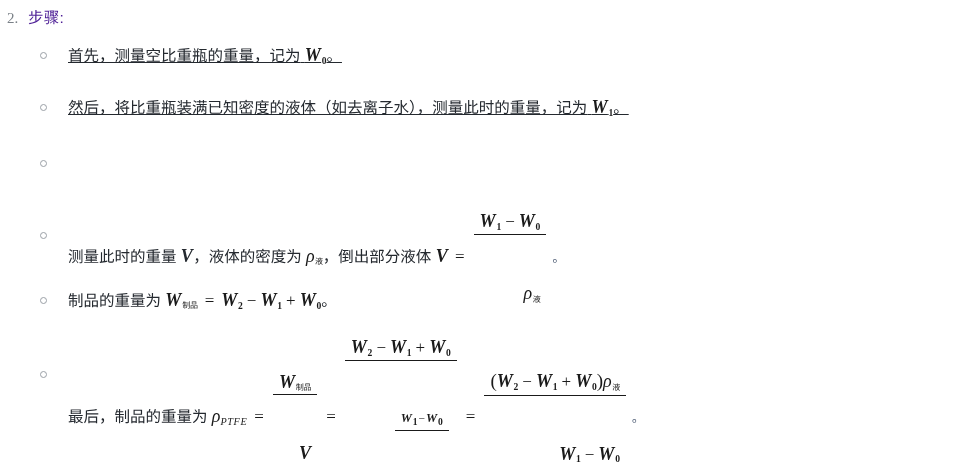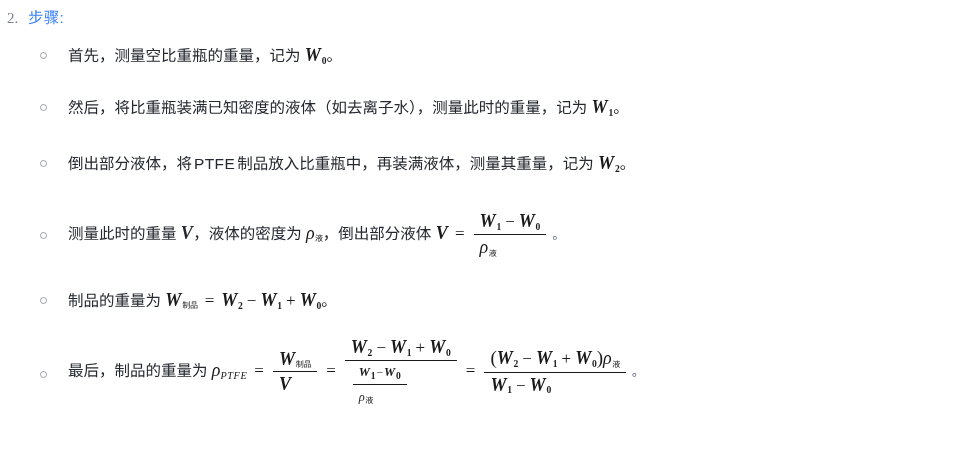--- a/index.html
+++ b/index.html
@@ -35,21 +35,21 @@
   .ol-marker {
     position: absolute;
     left: 7px;
     top: 0;
     color: #7a8087;
     font-size: 15px;
     line-height: 24px;
     font-family: "Liberation Serif", "DejaVu Serif", serif;
   }
   .ol-text {
-    color: #3b82f6;
+    color: #4c1d95;
     font-size: 15.5px;
     letter-spacing: 0.2px;
   }
 
   
   .ul {
     list-style: none;
     margin: 0;
     padding: 0;
   }
@@ -68,22 +68,22 @@
     border-radius: 50%;
     background: transparent;
     box-sizing: border-box;
   }
   .li-body {
     display: block;
     white-space: nowrap;
   }
 
   
-  .r1 { height: 54px; }
-  .r2 { height: 57px; }
+  .r1 { height: 54px; text-decoration: underline; }
+  .r2 { height: 57px; text-decoration: underline; }
   .r3 { height: 63px; }
   .r4 { height: 74px; }
   .r5 { height: 52px; }
   .r6 { height: 96px; }
 
   .r1 .li-bullet { top: 22px; }
   .r2 .li-bullet { top: 20px; }
   .r3 .li-bullet { top: 19px; }
   .r4 .li-bullet { top: 28px; }
   .r5 .li-bullet { top: 19px; }
@@ -155,36 +155,37 @@
   .paren {
     font-family: "Liberation Serif", "DejaVu Serif", serif;
     font-style: normal;
     font-size: 19px;
   }
 
   
   .frac {
     display: inline-block;
     vertical-align: middle;
-    text-align: left;
+    text-align: right;
     line-height: 1.12;
     margin: 0 2px;
     position: relative;
     top: -1px;
   }
   .frac > .num {
     display: block;
     padding: 0 6px 2px 6px;
     border-bottom: 1.4px solid #1a1a1a;
     white-space: nowrap;
   }
   .frac > .den {
     display: block;
     padding: 2px 6px 0 6px;
     white-space: nowrap;
+    margin-top: 46px;
   }
   .frac.small > .num {
     border-bottom-width: 1.1px;
   }
   .frac.small .mvar { font-size: 12.5px; }
   .frac.small .mrho { font-size: 12.5px; }
   .frac.small .op { font-size: 11.5px; padding: 0 1px; }
 
   .cn {
     font-family: "Liberation Sans", "DejaVu Sans", sans-serif;
@@ -229,24 +230,20 @@
     <li class="li r2">
       <span class="li-bullet"></span>
       <span class="li-body">
         <span class="cn">然后，将比重瓶装满已知密度的液体（如去离子水），测量此时的重量，记为</span>
         <span class="m"><span class="mvar">W</span><span class="sub">1</span></span><span class="period">。</span>
       </span>
     </li>
 
     <li class="li r3">
       <span class="li-bullet"></span>
-      <span class="li-body">
-        <span class="cn">倒出部分液体，将</span><span class="latin-inline">PTFE</span><span class="cn">制品放入比重瓶中，再装满液体，测量其重量，记为</span>
-        <span class="m"><span class="mvar">W</span><span class="sub">2</span></span><span class="period">。</span>
-      </span>
     </li>
 
     <li class="li r4">
       <span class="li-bullet"></span>
       <span class="li-body">
         <span class="cn">测量此时的重量</span>
         <span class="mvar">V</span><span class="cn">，液体的密度为</span>
         <span class="m"><span class="mrho">ρ</span><span class="sub-cn">液</span></span><span class="cn">，倒出部分液体</span>
         <span class="m"><span class="mvar">V</span><span class="eq">=</span><span class="frac"><span class="num"><span class="mvar">W</span><span class="sub">1</span><span class="op">−</span><span class="mvar">W</span><span class="sub">0</span></span><span class="den"><span class="mrho">ρ</span><span class="sub-cn">液</span></span></span></span><span class="period period-sm">。</span>
       </span>

